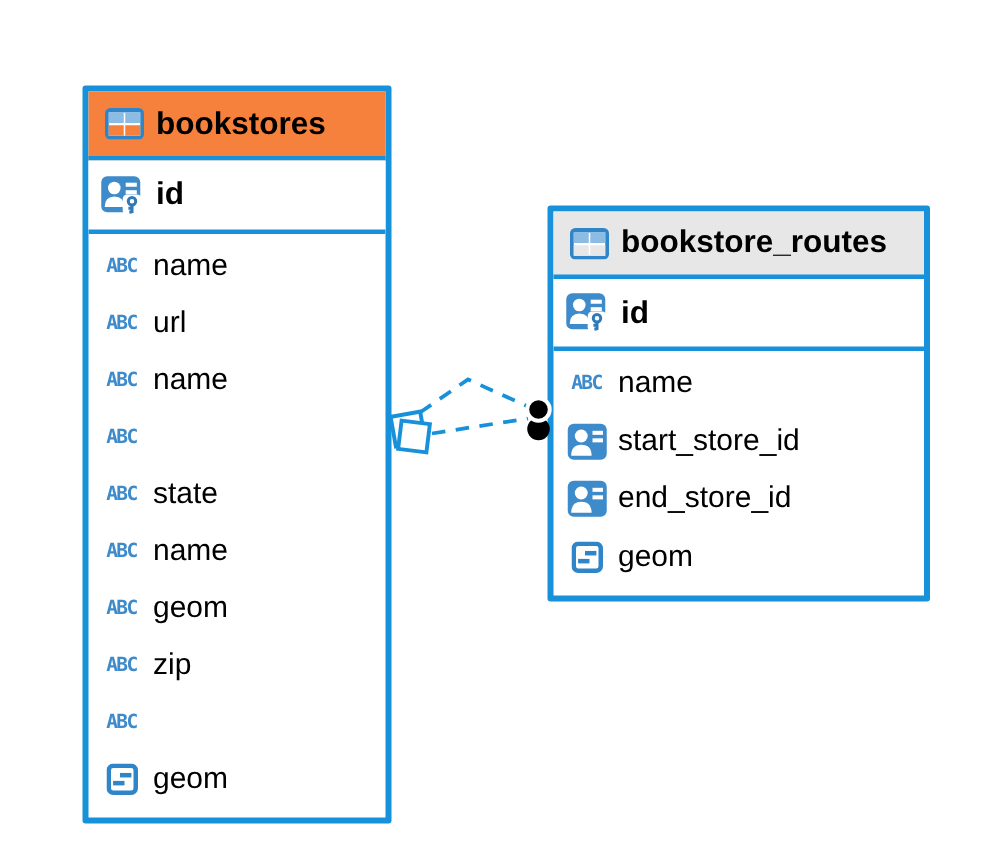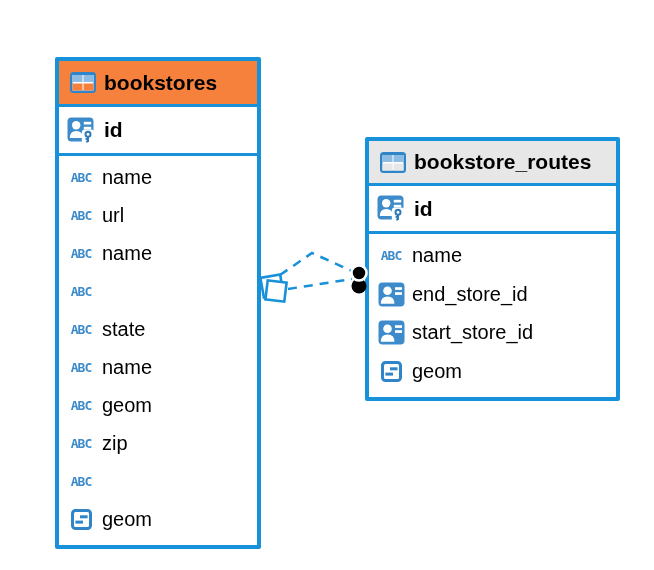--- a/index.html
+++ b/index.html
@@ -200,33 +200,33 @@
         <div class="col-row">
           <span class="icon-box">
             <svg width="27" height="25" viewBox="0 0 27 25">
               <rect x="0.5" y="0.5" width="26" height="24" rx="4" fill="#3E8BCB"></rect>
               <circle cx="9.5" cy="8.7" r="4.3" fill="#ffffff"></circle>
               <path d="M2.8 21.8 q0 -7.3 6.8 -7.3 q6.8 0 6.8 7.3 z" fill="#ffffff"></path>
               <rect x="17" y="5.2" width="7" height="2.7" fill="#ffffff"></rect>
               <rect x="17" y="10.2" width="7" height="2.7" fill="#ffffff"></rect>
             </svg>
           </span>
-          <span>end_store_id</span>
+          <span>start_store_id</span>
         </div>
         <div class="col-row">
           <span class="icon-box">
             <svg width="27" height="25" viewBox="0 0 27 25">
               <rect x="0.5" y="0.5" width="26" height="24" rx="4" fill="#3E8BCB"></rect>
               <circle cx="9.5" cy="8.7" r="4.3" fill="#ffffff"></circle>
               <path d="M2.8 21.8 q0 -7.3 6.8 -7.3 q6.8 0 6.8 7.3 z" fill="#ffffff"></path>
               <rect x="17" y="5.2" width="7" height="2.7" fill="#ffffff"></rect>
               <rect x="17" y="10.2" width="7" height="2.7" fill="#ffffff"></rect>
             </svg>
           </span>
-          <span>start_store_id</span>
+          <span>end_store_id</span>
         </div>
         <div class="col-row">
           <span class="icon-box">
             <svg width="21" height="21" viewBox="0 0 21 21">
               <rect x="1.5" y="1.5" width="18" height="18" rx="3" fill="#ffffff" stroke="#2F85C7" stroke-width="3"></rect>
               <rect x="9" y="6.3" width="7.6" height="3" fill="#2F85C7"></rect>
               <rect x="4.4" y="11.6" width="7.6" height="3" fill="#2F85C7"></rect>
             </svg>
           </span>
           <span>geom</span>

